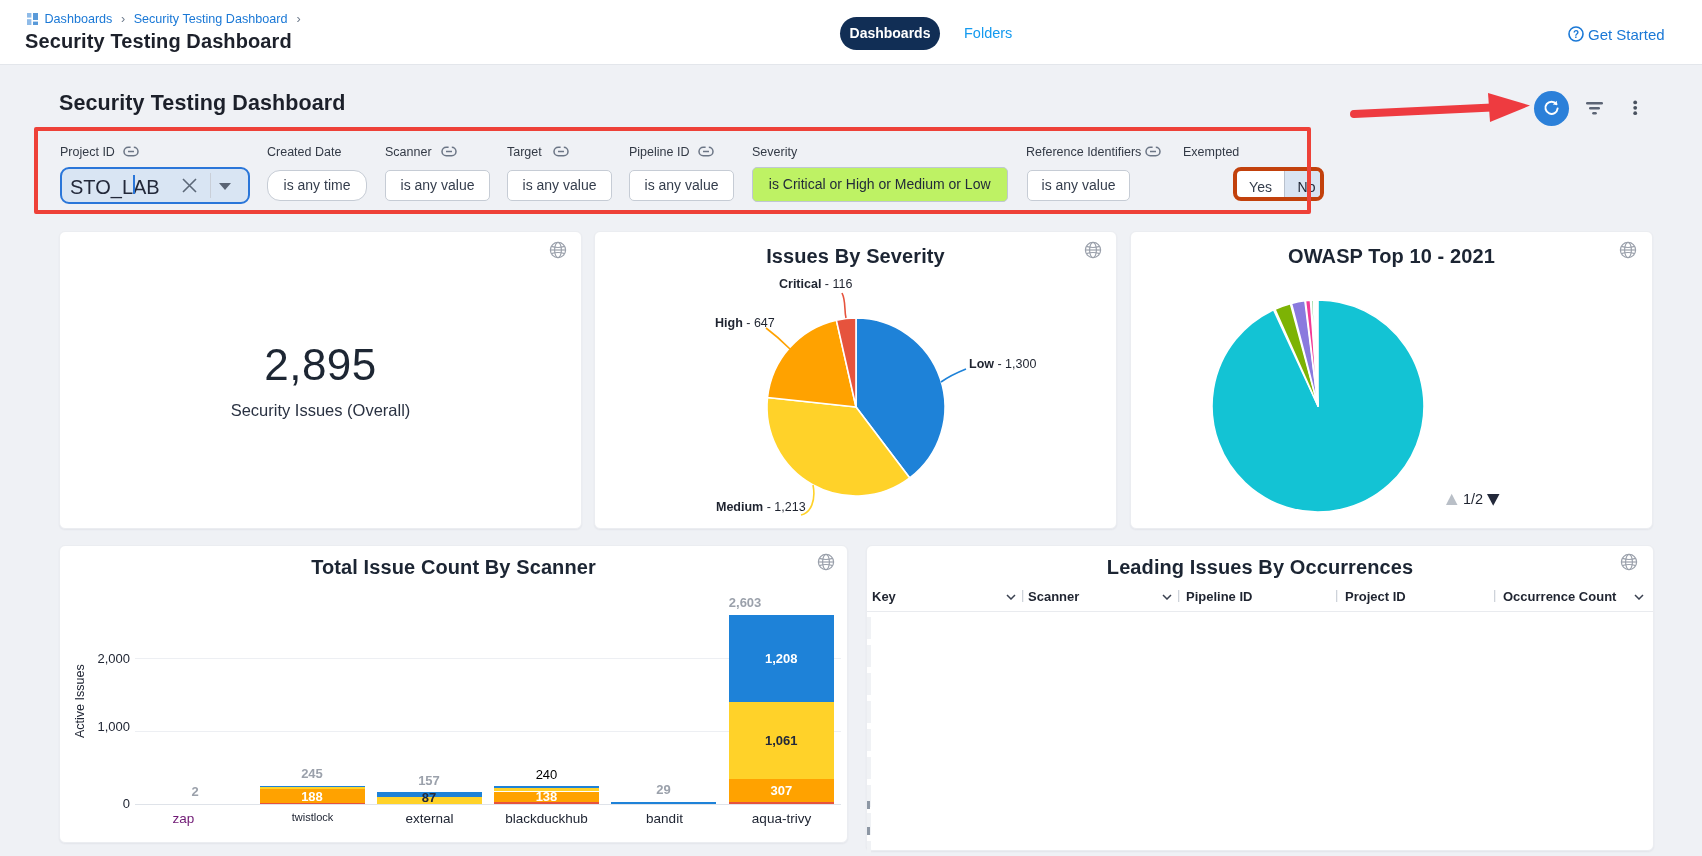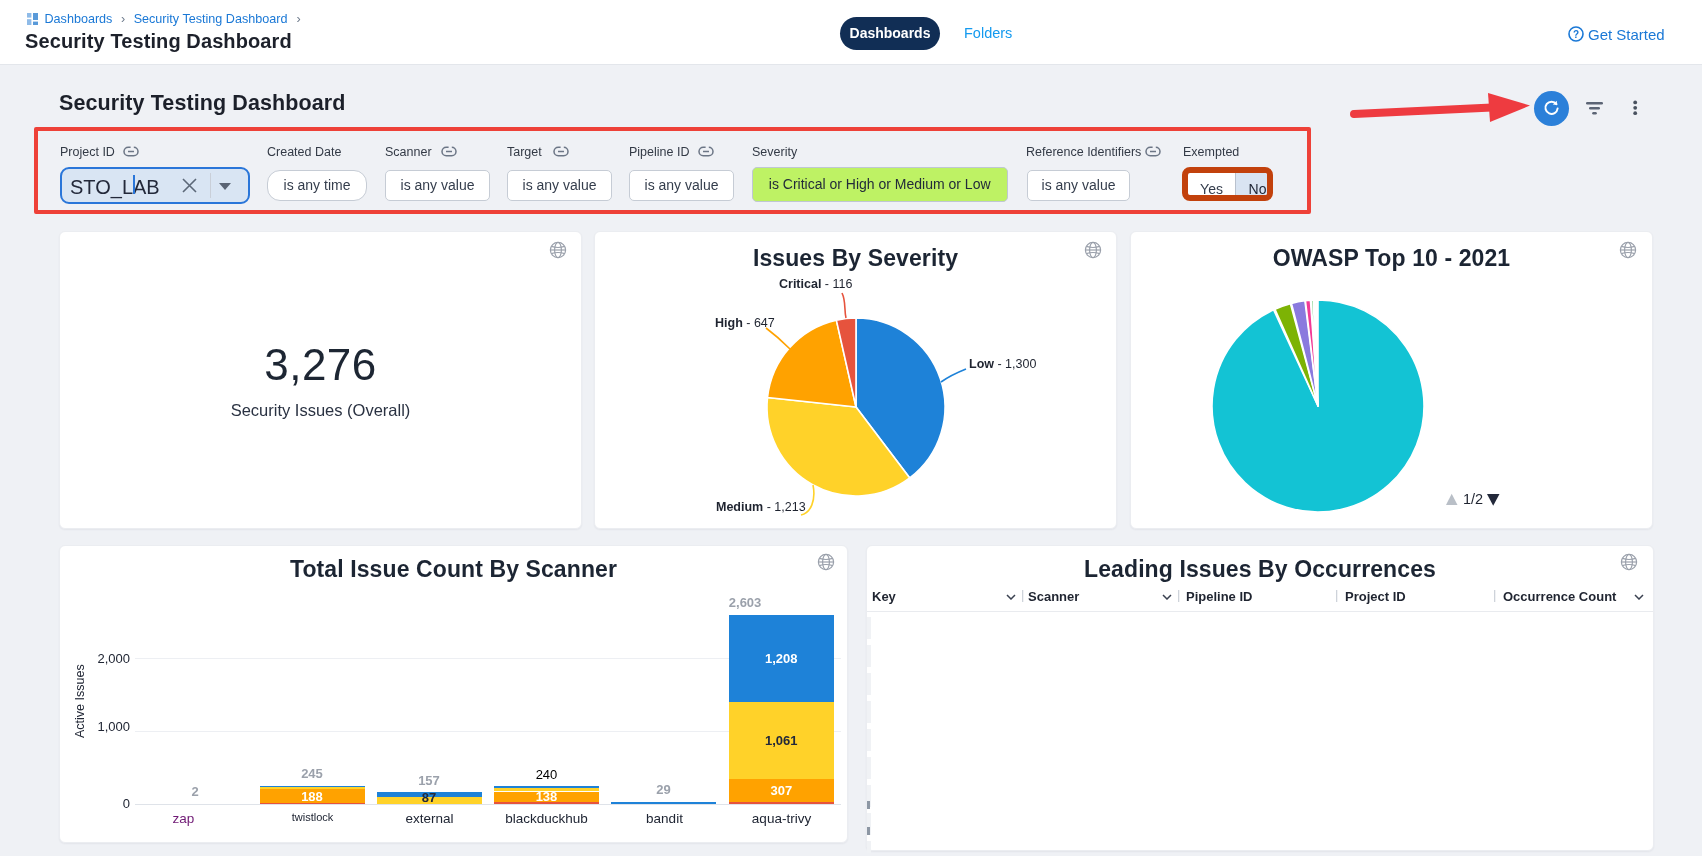--- a/index.html
+++ b/index.html
@@ -1,20 +1,20 @@
 <!DOCTYPE html>
 <html><head>
 <meta charset="utf-8">
 <style>
   * { margin:0; padding:0; box-sizing:border-box; }
   html,body { width:1702px; height:856px; overflow:hidden; }
   body { font-family:"Liberation Sans", sans-serif; background:#eff1f5; position:relative; }
   .abs { position:absolute; }
   .card { position:absolute; background:#fff; border-radius:6px; border:1px solid #ebedf1; box-shadow:0 1px 2px rgba(40,41,61,.06); }
-  .ctitle { position:absolute; width:100%; text-align:center; font-size:23px; font-weight:700; color:#1c2533; letter-spacing:.1px;}
+  .ctitle { position:absolute; width:100%; text-align:center; font-size:20px; font-weight:700; color:#1c2533; letter-spacing:.1px;}
   .globe { position:absolute; width:18px; height:18px; }
   .btn { position:absolute; background:#fff; border:1px solid #c6ccd5; border-radius:5px; font-size:14px; font-weight:400; color:#343d4c; text-align:center; }
   .flabel { position:absolute; font-size:12.5px; color:#333a46; }
 </style>
 </head>
 <body>
 
 <div class="abs" style="left:0;top:0;width:1702px;height:65px;background:#fff;border-bottom:1px solid #e3e6eb;"></div>
 
 <svg class="abs" style="left:27px;top:12.5px" width="11" height="12">
@@ -115,30 +115,30 @@
     <path d="M1,1 L13,1 L7,8 Z" fill="#5a6474"></path>
   </svg>
 
 <div class="btn" style="left:267px;top:170px;width:100px;height:31px;line-height:29px;border-radius:13px;">is any time</div>
 <div class="btn" style="left:385px;top:170px;width:105px;height:31px;line-height:29px;">is any value</div>
 <div class="btn" style="left:507px;top:170px;width:105px;height:31px;line-height:29px;">is any value</div>
 <div class="btn" style="left:629px;top:170px;width:105px;height:31px;line-height:29px;">is any value</div>
 <div class="btn" style="left:751.7px;top:166.5px;width:256px;height:35px;line-height:33px;background:#bef264;border-color:#bfc7d3;color:#232b3a;">is Critical or High or Medium or Low</div>
 <div class="btn" style="left:1027px;top:170px;width:103px;height:31px;line-height:29px;">is any value</div>
 
-<div class="abs" style="left:1182px;top:166.5px;width:91px;height:34.5px;border:6px solid #c2410c;border-radius:8px;background:#fff;overflow:hidden;">
+<div class="abs" style="left:1233px;top:166.5px;width:91px;height:34.5px;border:4px solid #c2410c;border-radius:8px;background:#fff;overflow:hidden;">
   <div style="position:absolute;left:0;top:0;width:47px;height:34.5px;line-height:33px;text-align:center;font-size:14px;font-weight:400;color:#343d4c;">Yes</div>
   <div style="position:absolute;left:47px;top:0;width:44px;height:34.5px;line-height:33px;text-align:center;font-size:14px;font-weight:400;color:#1d2433;background:#d9e4f2;border-left:1px solid #b9c1cd;">No</div>
 </div>
 
 <div class="abs" style="left:34px;top:127px;width:1277px;height:87px;border:4.5px solid #ee4138;border-radius:2px;"></div>
 
 <div class="card" style="left:59px;top:231px;width:523px;height:298px;"></div>
 <div class="abs" style="left:59px;top:231px;width:523px;">
-  <div style="position:absolute;top:109px;width:100%;text-align:center;font-size:44px;font-weight:500;color:#1d2633;letter-spacing:.5px;">3,276</div>
+  <div style="position:absolute;top:109px;width:100%;text-align:center;font-size:44px;font-weight:500;color:#1d2633;letter-spacing:.5px;">2,895</div>
   <div style="position:absolute;top:170px;width:100%;text-align:center;font-size:16.5px;color:#2a3242;">Security Issues (Overall)</div>
 </div>
 
 <div class="card" style="left:594px;top:231px;width:523px;height:298px;"></div>
 <div class="ctitle" style="left:594px;top:245px;width:523px;">Issues By Severity</div>
 <svg class="abs" style="left:594px;top:231px" width="523" height="298" viewBox="0 0 523 298">
   <g stroke="#fff" stroke-width="1.6" stroke-linejoin="round">
     <path d="M262.0,176.0 L262.00,87.00 A89,89 0 0 1 315.74,246.94 Z" fill="#1e82d8"></path>
     <path d="M262.0,176.0 L315.74,246.94 A89,89 0 0 1 173.51,166.46 Z" fill="#ffd229"></path>
     <path d="M262.0,176.0 L173.51,166.46 A89,89 0 0 1 242.36,89.19 Z" fill="#ffa200"></path>

